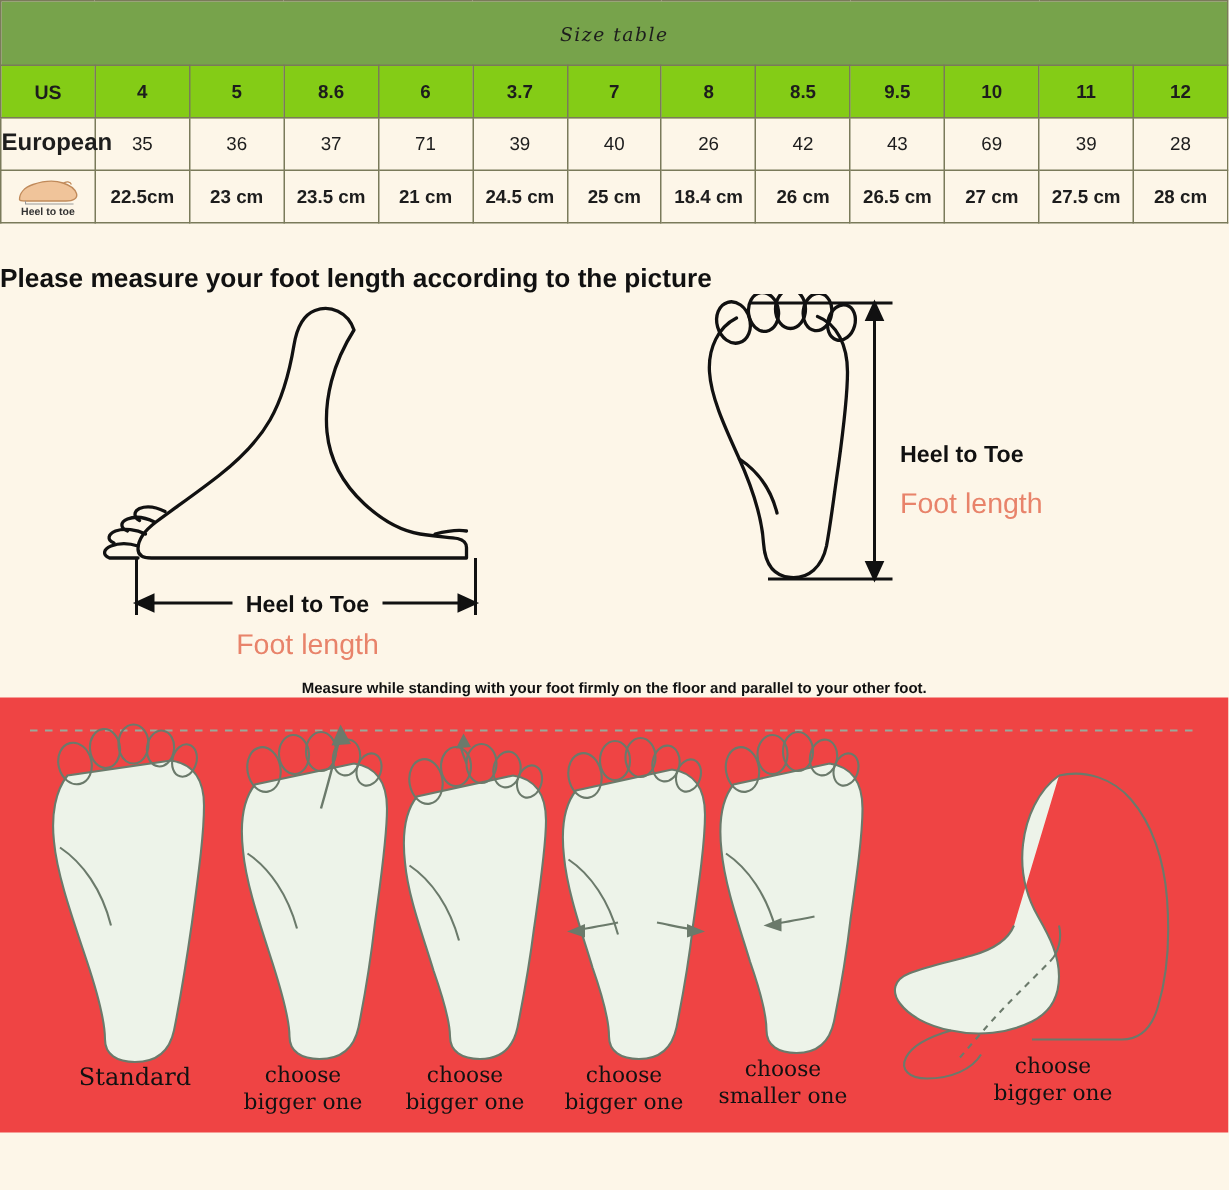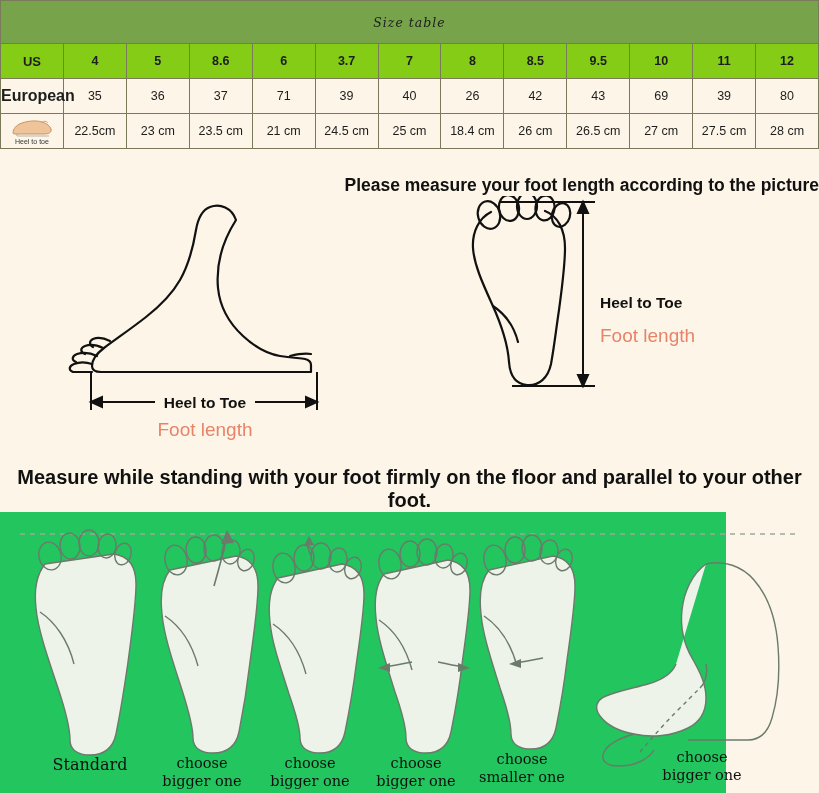--- a/index.html
+++ b/index.html
@@ -57,52 +57,53 @@
     background: #fdf6e8;
     height: 36px;
   }
   .row-eu td.hdr-cell {
     font-weight: bold;
     font-size: 16px;
   }
   .row-cm td {
     background: #fdf6e8;
     height: 44px;
+    font-weight: bold;
   }
   .hdr-cell {
     width: 78px;
   }
   .foot-mini {
     display: flex;
     flex-direction: column;
     align-items: center;
     justify-content: center;
     line-height: 1;
   }
   .foot-mini svg { display: block; }
   .foot-mini .mini-label {
     font-size: 7px;
     color: #333;
     margin-top: 1px;
   }
 
   
   .heading-1 {
-    text-align: right;
+    text-align: left;
     font-size: 17.5px;
     font-weight: bold;
     color: #111;
     margin-top: 26px;
   }
   .heading-2 {
     text-align: center;
-    font-size: 20px;
+    font-size: 10px;
     font-weight: bold;
     color: #111;
-    margin-top: 20px;
+    margin-top: 8px;
   }
 
   
   .diagram-area {
     position: relative;
     width: 819px;
     height: 250px;
   }
   .diagram-area svg {
     position: absolute;
@@ -117,23 +118,23 @@
   }
   .lbl-length {
     font-family: "Liberation Sans", sans-serif;
     font-size: 19px;
     fill: #e8836a;
   }
 
   
   .feet-area {
     position: relative;
-    width: 726px;
+    width: 819px;
     height: 290px;
-    background: #22c55e;
+    background: #ef4444;
   }
   .feet-area svg {
     position: absolute;
     top: 0;
     left: 0;
   }
   .cap {
     font-family: "DejaVu Serif", serif;
     font-size: 14.5px;
     fill: #111;
@@ -186,21 +187,21 @@
       <td>36</td>
       <td>37</td>
       <td>71</td>
       <td>39</td>
       <td>40</td>
       <td>26</td>
       <td>42</td>
       <td>43</td>
       <td>69</td>
       <td>39</td>
-      <td>80</td>
+      <td>28</td>
     </tr>
     <tr class="row-cm">
       <td class="hdr-cell">
         <div class="foot-mini">
           <svg width="46" height="20" viewBox="0 0 46 20">
             <path d="M4 16 C4 12, 7 8, 13 6 C19 4, 27 3, 33 5 C38 6.6, 41 9, 42 12 C43 15, 40 17, 35 17 L8 17 C5.5 17, 4 17, 4 16 Z" fill="#f0c49a" stroke="#c08a5a" stroke-width="0.9"></path>
             <path d="M33 5.4 C35 3.6, 38 4, 38.6 6" fill="none" stroke="#c08a5a" stroke-width="0.8"></path>
             <path d="M8 17 L8 19 L40 19" fill="none" stroke="#999" stroke-width="0.7"></path>
           </svg>
           <span class="mini-label">Heel to toe</span>

